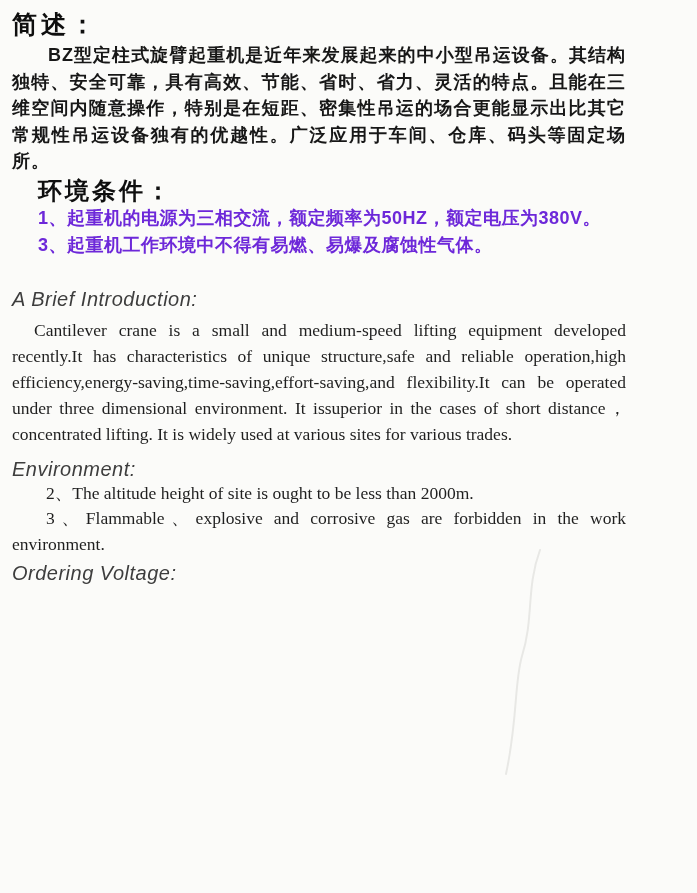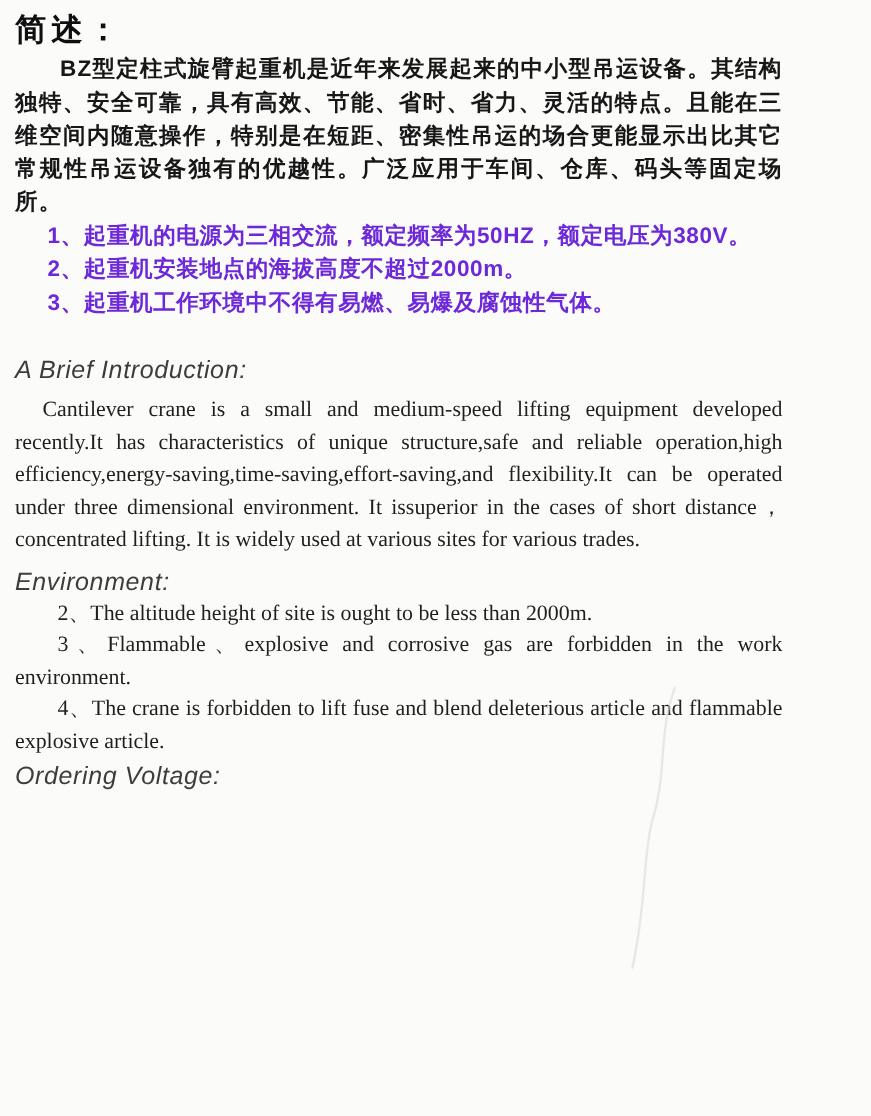--- a/index.html
+++ b/index.html
@@ -88,36 +88,35 @@
 <body>
 
 <div class="page">
 
   <section>
     <h1 class="cn-h1">简述：</h1>
     <p class="cn-p ti2">BZ型定柱式旋臂起重机是近年来发展起来的中小型吊运设备。其结构独特、安全可靠，具有高效、节能、省时、省力、灵活的特点。且能在三维空间内随意操作，特别是在短距、密集性吊运的场合更能显示出比其它常规性吊运设备独有的优越性。广泛应用于车间、仓库、码头等固定场所。</p>
   </section>
 
   <section>
+    <h2 class="cn-h2">环境条件：</h2>
     <p class="cn-li">1、起重机的电源为三相交流，额定频率为50HZ，额定电压为380V。</p>
-    <p class="cn-li">2、起重机安装地点的海拔高度不超过2000m。</p>
     <p class="cn-li">3、起重机工作环境中不得有易燃、易爆及腐蚀性气体。</p>
   </section>
 
 
   <section>
     <h3 class="en-h mt-en-brief-h">A Brief Introduction:</h3>
     <p class="en-p mt-en-brief-p">Cantilever crane is a small and medium-speed lifting equipment developed recently.It has characteristics of unique structure,safe and reliable operation,high efficiency,energy-saving,time-saving,effort-saving,and flexibility.It can be operated under three dimensional environment.  It issuperior in the cases of short distance，concentrated lifting.  It is widely used at various sites for various trades.</p>
   </section>
 
   <section>
     <h3 class="en-h mt-en-env-h">Environment:</h3>
     <p class="en-li">2、The altitude height of site is ought to be less than 2000m.</p>
     <p class="en-li">3、Flammable、explosive and corrosive gas are forbidden in the work environment.</p>
-    <p class="en-li">4、The crane is forbidden to lift fuse and blend deleterious article and flammable explosive article.</p>
   </section>
 
   <section>
     <h3 class="en-h mt-en-ord-h">Ordering Voltage:</h3>
   </section>
 
   <svg class="crease" width="60" height="230" viewBox="0 0 60 230">
     <path d="M52 2 C 38 40, 46 70, 34 108 C 26 136, 30 170, 18 226" fill="none" stroke="#d9d9d6" stroke-width="2" stroke-linecap="round"></path>
   </svg>
 

